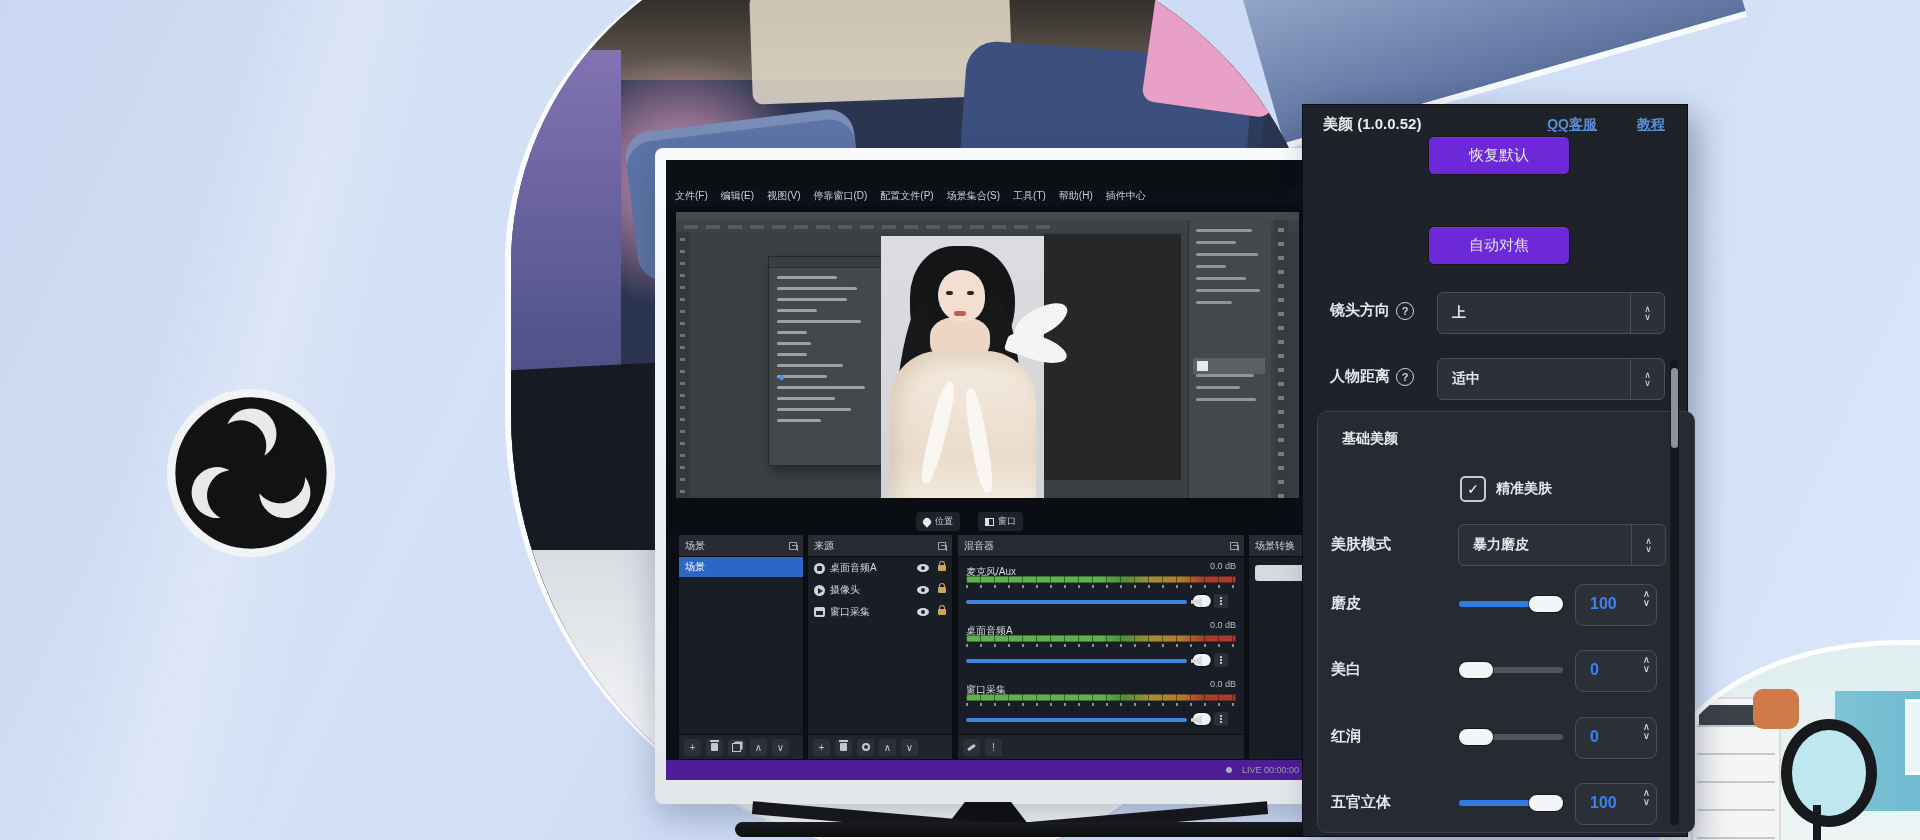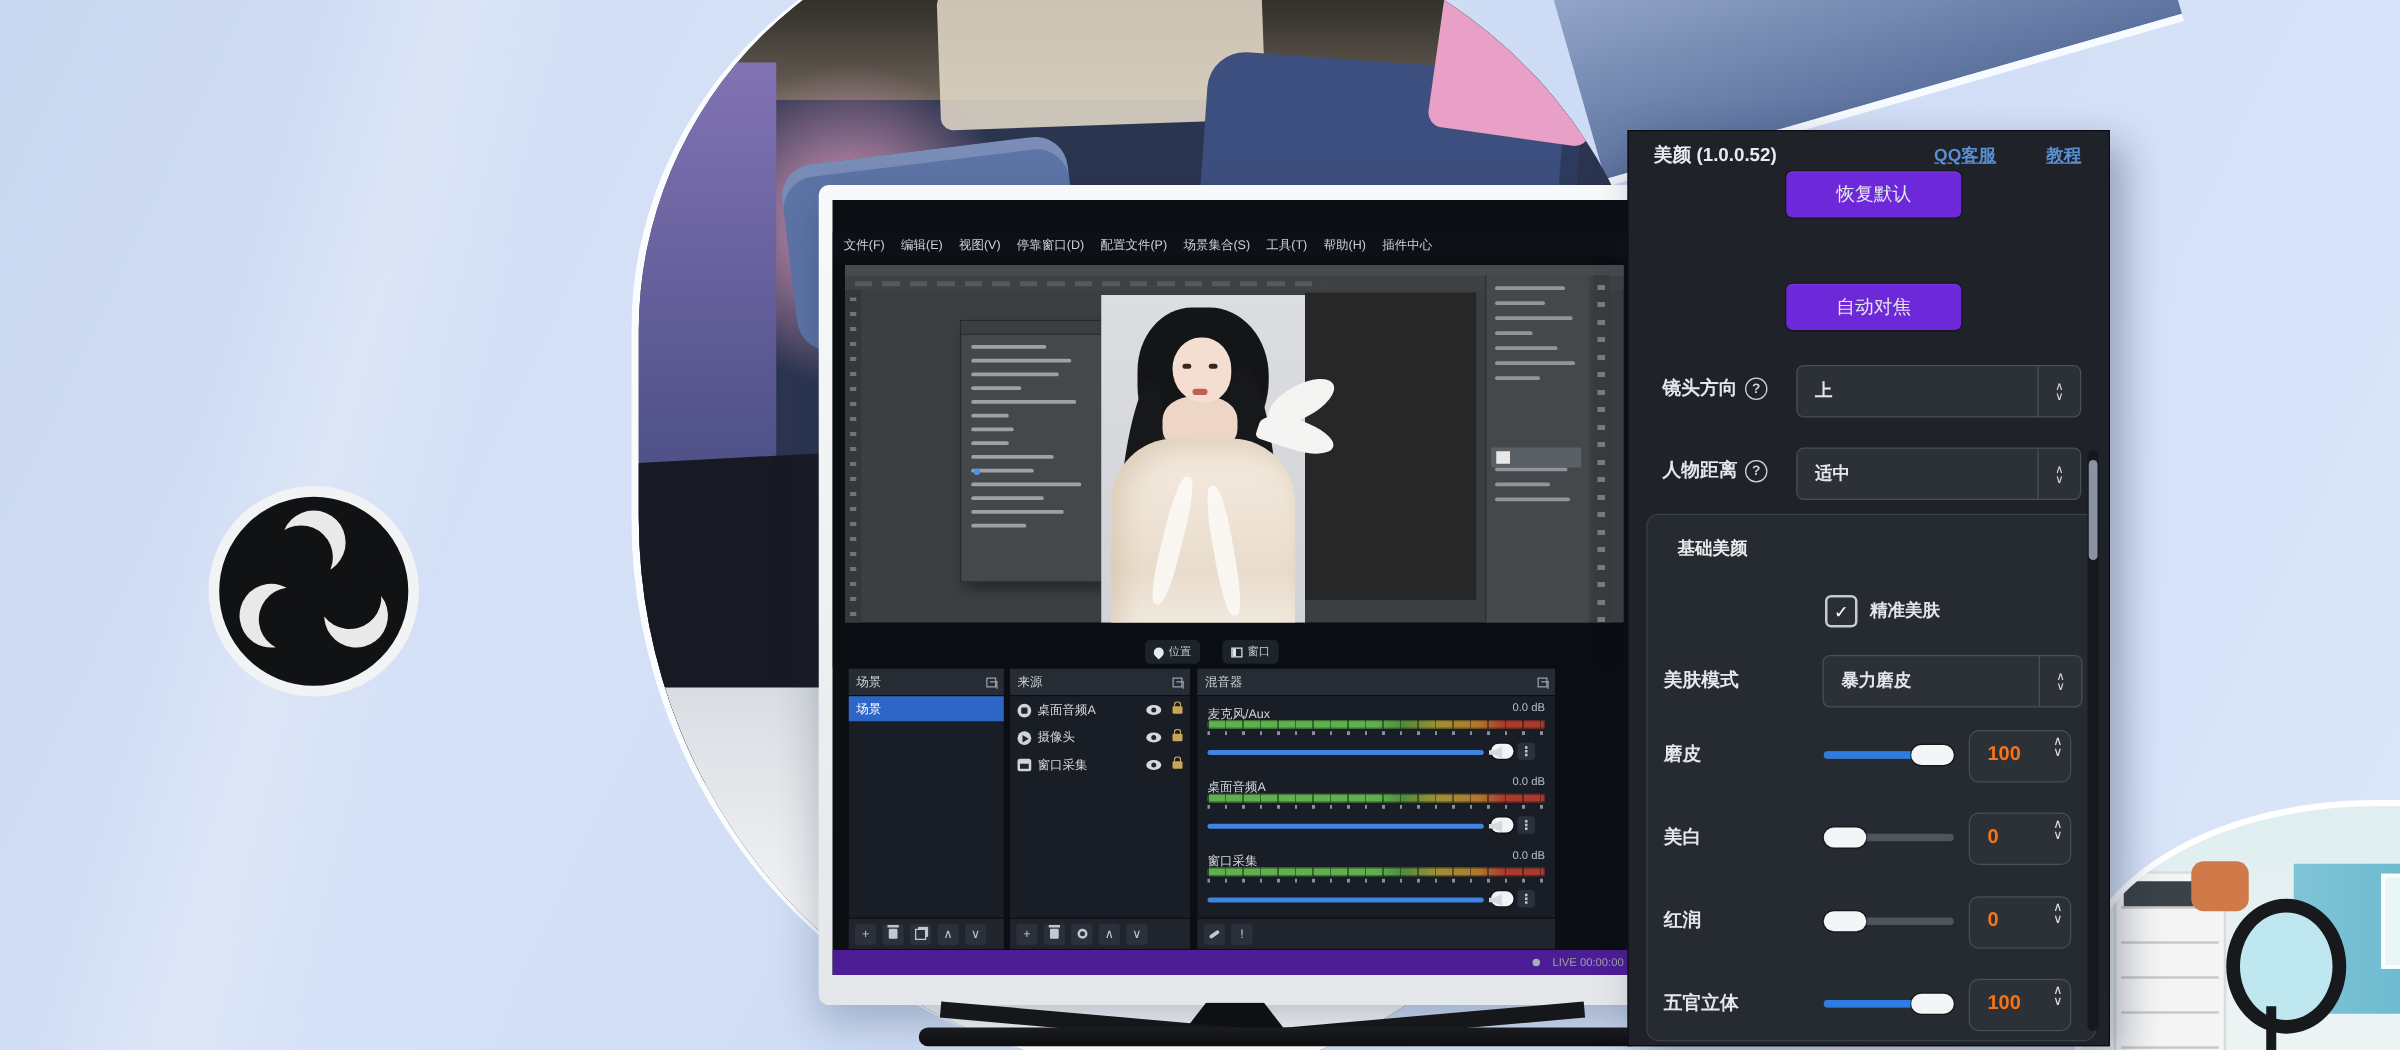--- a/index.html
+++ b/index.html
@@ -145,34 +145,34 @@
   .p-link.qq{right:90px;} .p-link.tut{right:22px;}
   .p-btn{position:absolute;left:125px;width:140px;height:37px;background:#6d28d9;border:1px solid #14171c;border-radius:6px;
     box-shadow:inset 0 1px 0 rgba(255,255,255,.08);color:#e3e6ea;font-size:15px;display:flex;align-items:center;justify-content:center;}
   .btn-restore{top:31px;} .btn-focus{top:121px;}
   .p-row-label{position:absolute;left:27px;font-size:15px;font-weight:bold;color:#e3e6ea;display:flex;align-items:center;gap:6px;}
   .help{width:16px;height:16px;border:1.5px solid #cfd3da;border-radius:50%;font-size:11px;font-weight:bold;color:#cfd3da;display:flex;align-items:center;justify-content:center;}
   .p-select{position:absolute;left:134px;width:226px;height:40px;background:#2c3138;border:1px solid #484f59;border-radius:6px;display:flex;align-items:center;}
   .p-select .val{flex:1;padding-left:14px;font-size:14px;font-weight:bold;color:#e3e6ea;}
   .spin{width:33px;height:100%;border-left:1px solid #484f59;display:flex;flex-direction:column;align-items:center;justify-content:center;line-height:8px;}
   .spin span{font-size:9px;color:#dfe3e8;}
-  .section{position:absolute;left:14px;top:306px;width:358px;height:420px;background:#262a31;border:1px solid #3a404a;border-radius:10px;}
+  .section{position:absolute;left:14px;top:306px;width:358px;height:420px;background:#262a31;border:1px solid #3a404a;border-radius:10px;padding-left:18px;}
   .sec-title{position:absolute;left:24px;top:18px;font-size:14px;font-weight:bold;color:#e8eaed;}
   .chk-row{position:absolute;left:142px;top:64px;display:flex;align-items:center;gap:10px;}
   .chk{width:22px;height:22px;background:#2a2e35;border:2px solid #c6cbd2;border-radius:5px;color:#fff;font-size:14px;font-weight:bold;display:flex;align-items:center;justify-content:center;}
   .chk-label{font-size:14px;font-weight:bold;color:#e3e6ea;}
   .sec-select{position:absolute;left:140px;top:112px;width:206px;height:40px;background:#2c3138;border:1px solid #484f59;border-radius:6px;display:flex;align-items:center;}
   .sec-select .val{flex:1;padding-left:14px;font-size:14px;font-weight:bold;color:#e3e6ea;}
   .sl-row{position:absolute;left:0;width:100%;height:40px;}
   .sl-label{position:absolute;left:13px;top:10px;font-size:15px;font-weight:bold;color:#e3e6ea;}
   .sl-track{position:absolute;left:141px;top:17px;width:104px;height:6px;background:#50555d;border-radius:3px;}
   .sl-fill{position:absolute;left:0;top:0;height:100%;background:#2e7ce0;border-radius:3px;}
   .sl-thumb{position:absolute;top:50%;width:34px;height:16px;background:#f4f5f6;border-radius:8px;box-shadow:0 0 0 1px rgba(0,0,0,.45);}
   .numbox{position:absolute;left:257px;top:0;width:80px;height:40px;background:#2c3138;border:1px solid #484f59;border-radius:8px;}
-  .numbox .nv{position:absolute;left:14px;top:10px;font-size:16px;font-weight:bold;color:#f97316;}
+  .numbox .nv{position:absolute;left:14px;top:10px;font-size:16px;font-weight:bold;color:#3b82f6;}
   .numbox .spin2{position:absolute;right:6px;top:4px;display:flex;flex-direction:column;line-height:9px;}
   .numbox .spin2 span{font-size:10px;color:#dfe3e8;}
   .scrollbar{position:absolute;right:8px;top:255px;width:9px;height:465px;background:#15181d;border-radius:5px;}
   .scroll-thumb{position:absolute;left:1px;top:8px;width:7px;height:80px;background:#8b93a0;border-radius:4px;}
 </style>
 </head>
 <body>
 
 <div class="stage">
 
@@ -405,20 +405,26 @@
           </div>
         </div>
         <div class="dock-tools">
           <span class="tool">
               <span class="brush-ico"></span>
             </span>
           <span class="tool">!</span>
         </div>
       </div>
 
+      <div class="dock" style="left:582px;width:61px;">
+        <div class="dock-h">
+          <span class="t">场景转换</span>
+        </div>
+        <div class="trans-combo"></div>
+      </div>
 
       <div class="statusbar">
         <span class="dot"></span>
         <span class="txt">LIVE 00:00:00</span>
       </div>
     </div>
   </div>
 
   <div class="stand-col"></div>
   <div class="stand-leg leg-l"></div>

